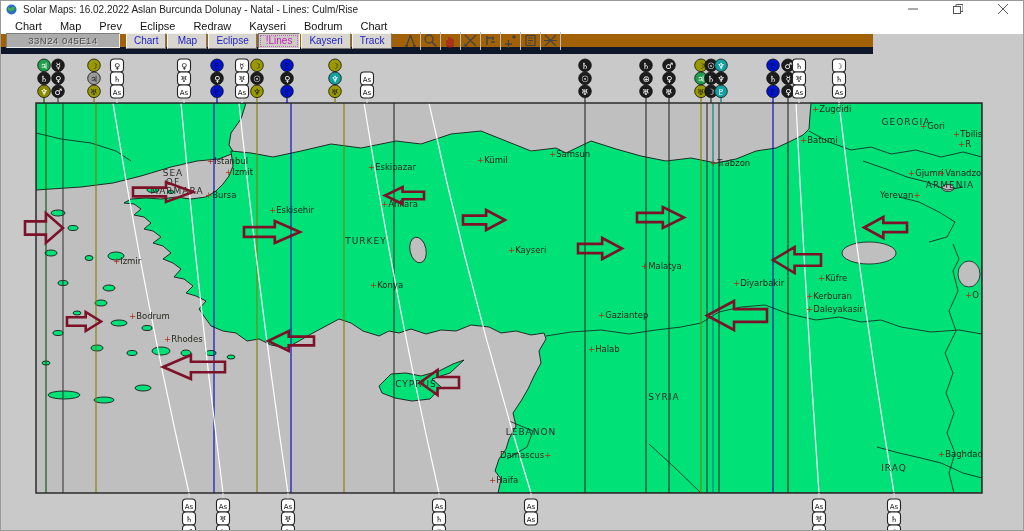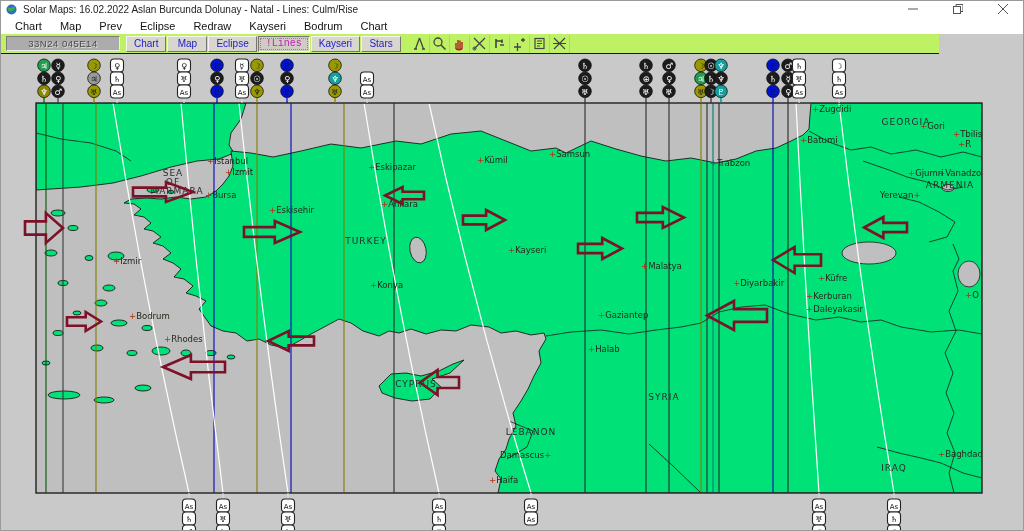--- a/index.html
+++ b/index.html
@@ -11,36 +11,36 @@
   .appicon{margin-left:5px;margin-right:6px;display:flex;align-items:center;}
   .wbtns{margin-left:auto;display:flex;height:16px;}
   .wbtn{width:45px;height:16px;display:flex;align-items:center;justify-content:center;color:#555;}
   .wbtn svg{display:block;}
   
   .menubar{position:absolute;left:0;top:16px;width:1024px;height:17px;background:#ffffff;
            display:flex;align-items:center;font-size:11px;color:#111;}
   .menuitem{padding:0 9px;}
   .menuitem:first-child{padding-left:14px;}
   
-  .toolbar{position:absolute;left:0;top:33px;width:938px;height:20px;background:#bef264;
-           display:flex;align-items:center;border-bottom:1px solid #0f172a;box-sizing:border-box;}
+  .toolbar{position:absolute;left:0;top:33px;width:872px;height:20px;background:#a16207;
+           display:flex;align-items:center;border-bottom:7px solid #0f172a;box-sizing:border-box;}
   .coordbox{width:112px;height:13px;margin-left:5px;background:#acacac;
             border-top:1px solid #7d7d7d;border-left:1px solid #7d7d7d;
             border-bottom:1px solid #eeeeee;border-right:1px solid #eeeeee;
             color:#4c4c4c;font-size:9.5px;display:flex;align-items:center;justify-content:center;
             letter-spacing:.5px;text-shadow:1px 1px 0 #dcdcdc;}
   .tbtns{display:flex;margin-left:6px;}
   .tbtn{height:14px;min-width:24px;padding:0 7px;margin-right:1px;background:#d8d6ce;
         border-top:1px solid #f5f4f0;border-left:1px solid #f5f4f0;
         border-bottom:1px solid #76756f;border-right:1px solid #76756f;
         color:#2020c8;font-size:10px;display:flex;align-items:center;justify-content:center;}
   .tbtn.active{background:#cfccc4;color:#c020c0;
         border-top:1px solid #76756f;border-left:1px solid #76756f;
         border-bottom:1px solid #f5f4f0;border-right:1px solid #f5f4f0;
-        outline:1px dotted #c060c0;outline-offset:-3px;font-family:Liberation Mono, monospace;}
+        outline:1px dotted #c060c0;outline-offset:-3px;}
   .ibtns{display:flex;margin-left:8px;}
   .ibtn{width:19px;height:18px;display:flex;align-items:center;justify-content:center;
         border-right:1px solid #bfbdb5;}
   .ibtn svg{display:block;}
   
   .client{position:absolute;left:0;top:53px;width:1024px;height:478px;background:#c9c9c9;}
   #mapsvg{position:absolute;left:0;top:0;}
   text{font-family:"DejaVu Sans","Liberation Sans",sans-serif;}
 </style>
 </head>
@@ -88,21 +88,21 @@
   </div>
 
   <div class="toolbar">
     <div class="coordbox">33N24 045E14</div>
     <div class="tbtns">
       <div class="tbtn">Chart</div>
       <div class="tbtn">Map</div>
       <div class="tbtn">Eclipse</div>
       <div class="tbtn active">!Lines</div>
       <div class="tbtn">Kayseri</div>
-      <div class="tbtn">Stars</div>
+      <div class="tbtn">Track</div>
     </div>
     <div class="ibtns">
       <div class="ibtn">
         <svg width="15" height="15">
             <path d="M7.5 2 L3.5 13 M7.5 2 L11.5 13 M2 13 L5 13 M10 13 L13 13" stroke="#444" stroke-width="1.3" fill="none"></path>
           </svg>
       </div>
       <div class="ibtn">
         <svg width="15" height="15">
             <circle cx="6" cy="6" r="4" fill="none" stroke="#444" stroke-width="1.3"></circle>

